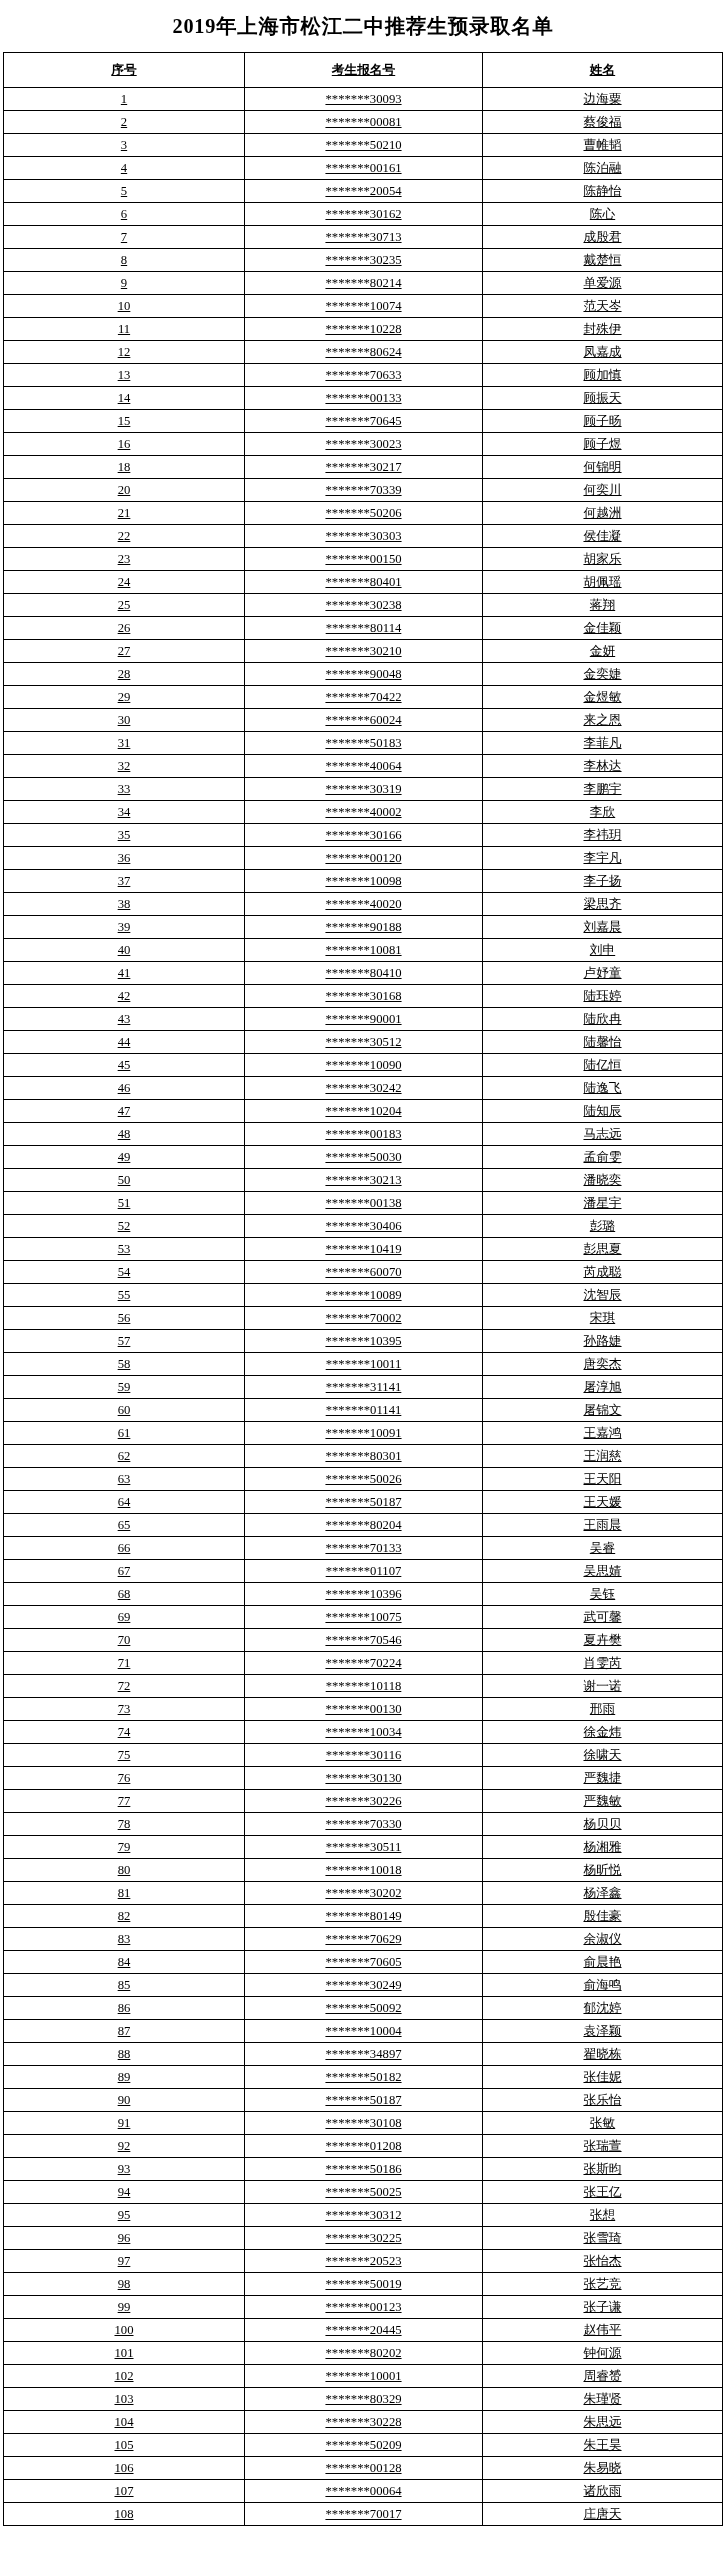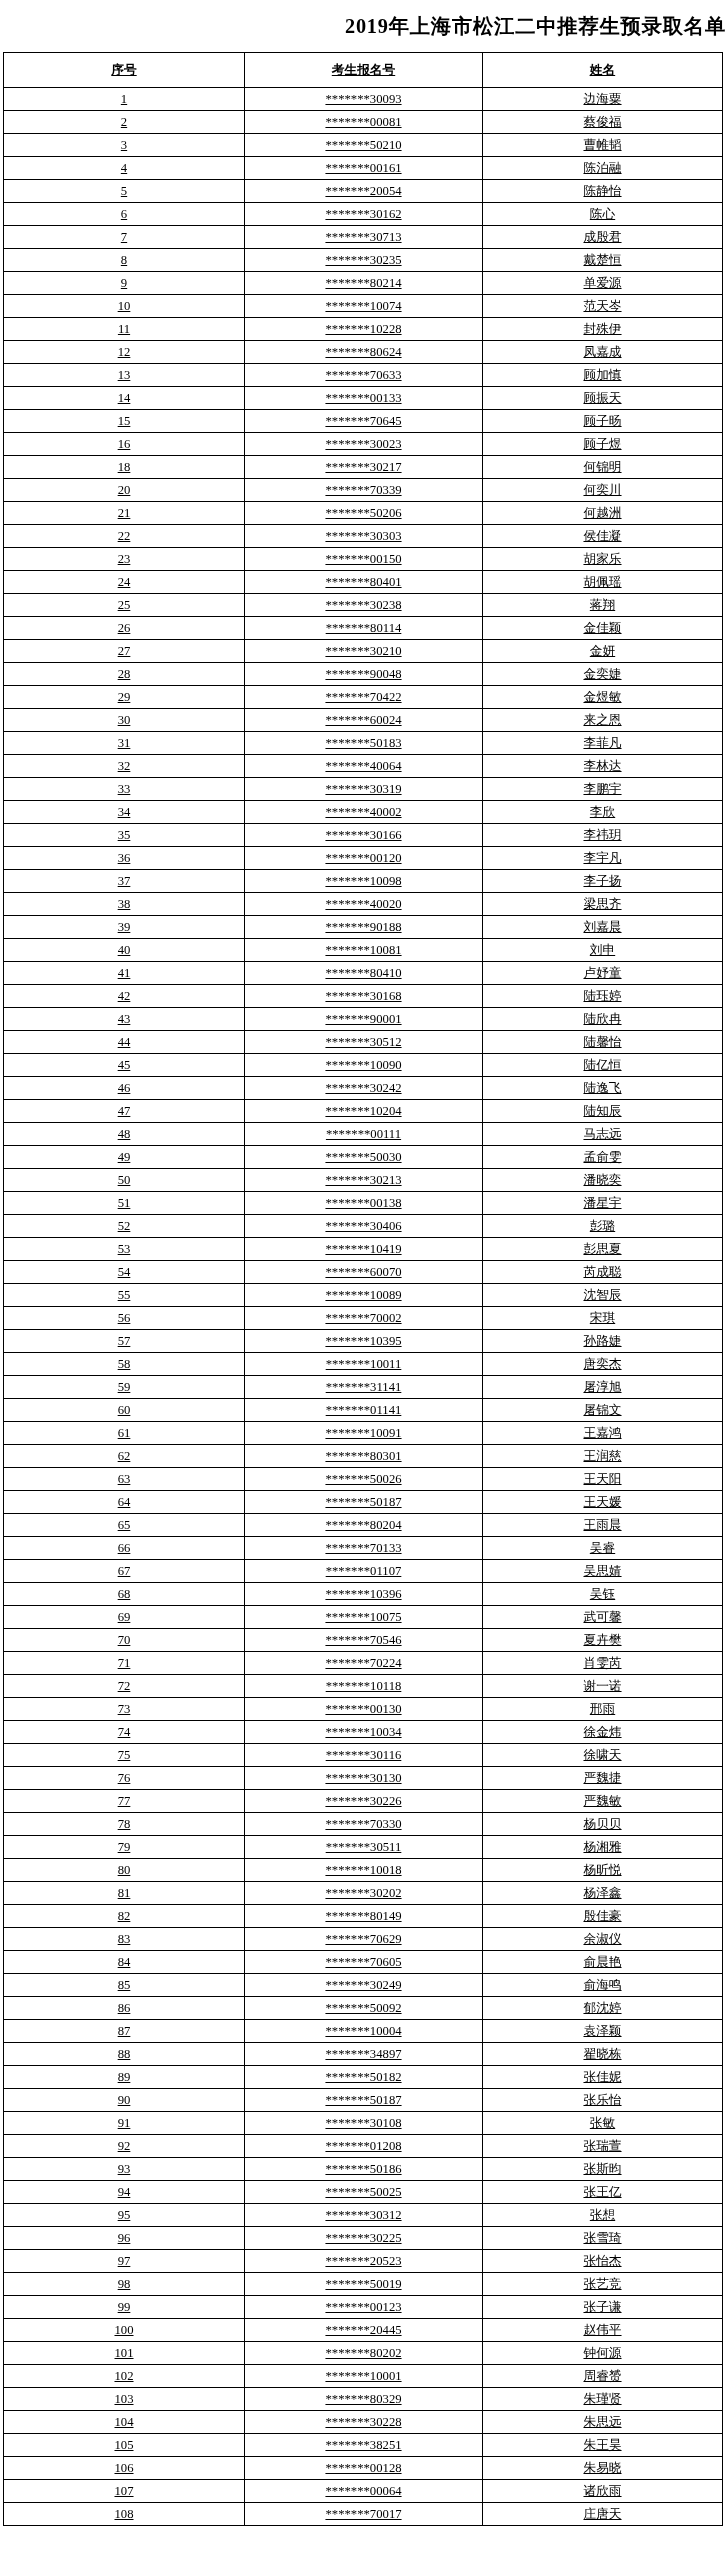--- a/index.html
+++ b/index.html
@@ -7,21 +7,21 @@
     padding: 0;
     background: #ffffff;
   }
   body {
     width: 726px;
     height: 2576px;
     font-family: "Liberation Serif", "DejaVu Serif", serif;
     color: #000000;
   }
   .page-title {
-    text-align: right;
+    text-align: center;
     font-size: 20.3px;
     font-weight: bold;
     letter-spacing: 0.8px;
     padding: 12.7px 0 0 0;
     height: 26px;
     line-height: 26px;
   }
   table.roster {
     border-collapse: collapse;
     table-layout: fixed;
@@ -291,21 +291,21 @@
     <td>*******30242</td>
     <td>陆逸飞</td>
   </tr>
       <tr>
     <td>47</td>
     <td>*******10204</td>
     <td>陆知辰</td>
   </tr>
       <tr>
     <td>48</td>
-    <td>*******00111</td>
+    <td>*******00183</td>
     <td>马志远</td>
   </tr>
       <tr>
     <td>49</td>
     <td>*******50030</td>
     <td>孟俞雯</td>
   </tr>
       <tr>
     <td>50</td>
     <td>*******30213</td>
@@ -576,21 +576,21 @@
     <td>*******80329</td>
     <td>朱瑾贤</td>
   </tr>
       <tr>
     <td>104</td>
     <td>*******30228</td>
     <td>朱思远</td>
   </tr>
       <tr>
     <td>105</td>
-    <td>*******38251</td>
+    <td>*******50209</td>
     <td>朱王昊</td>
   </tr>
       <tr>
     <td>106</td>
     <td>*******00128</td>
     <td>朱易晓</td>
   </tr>
       <tr>
     <td>107</td>
     <td>*******00064</td>

